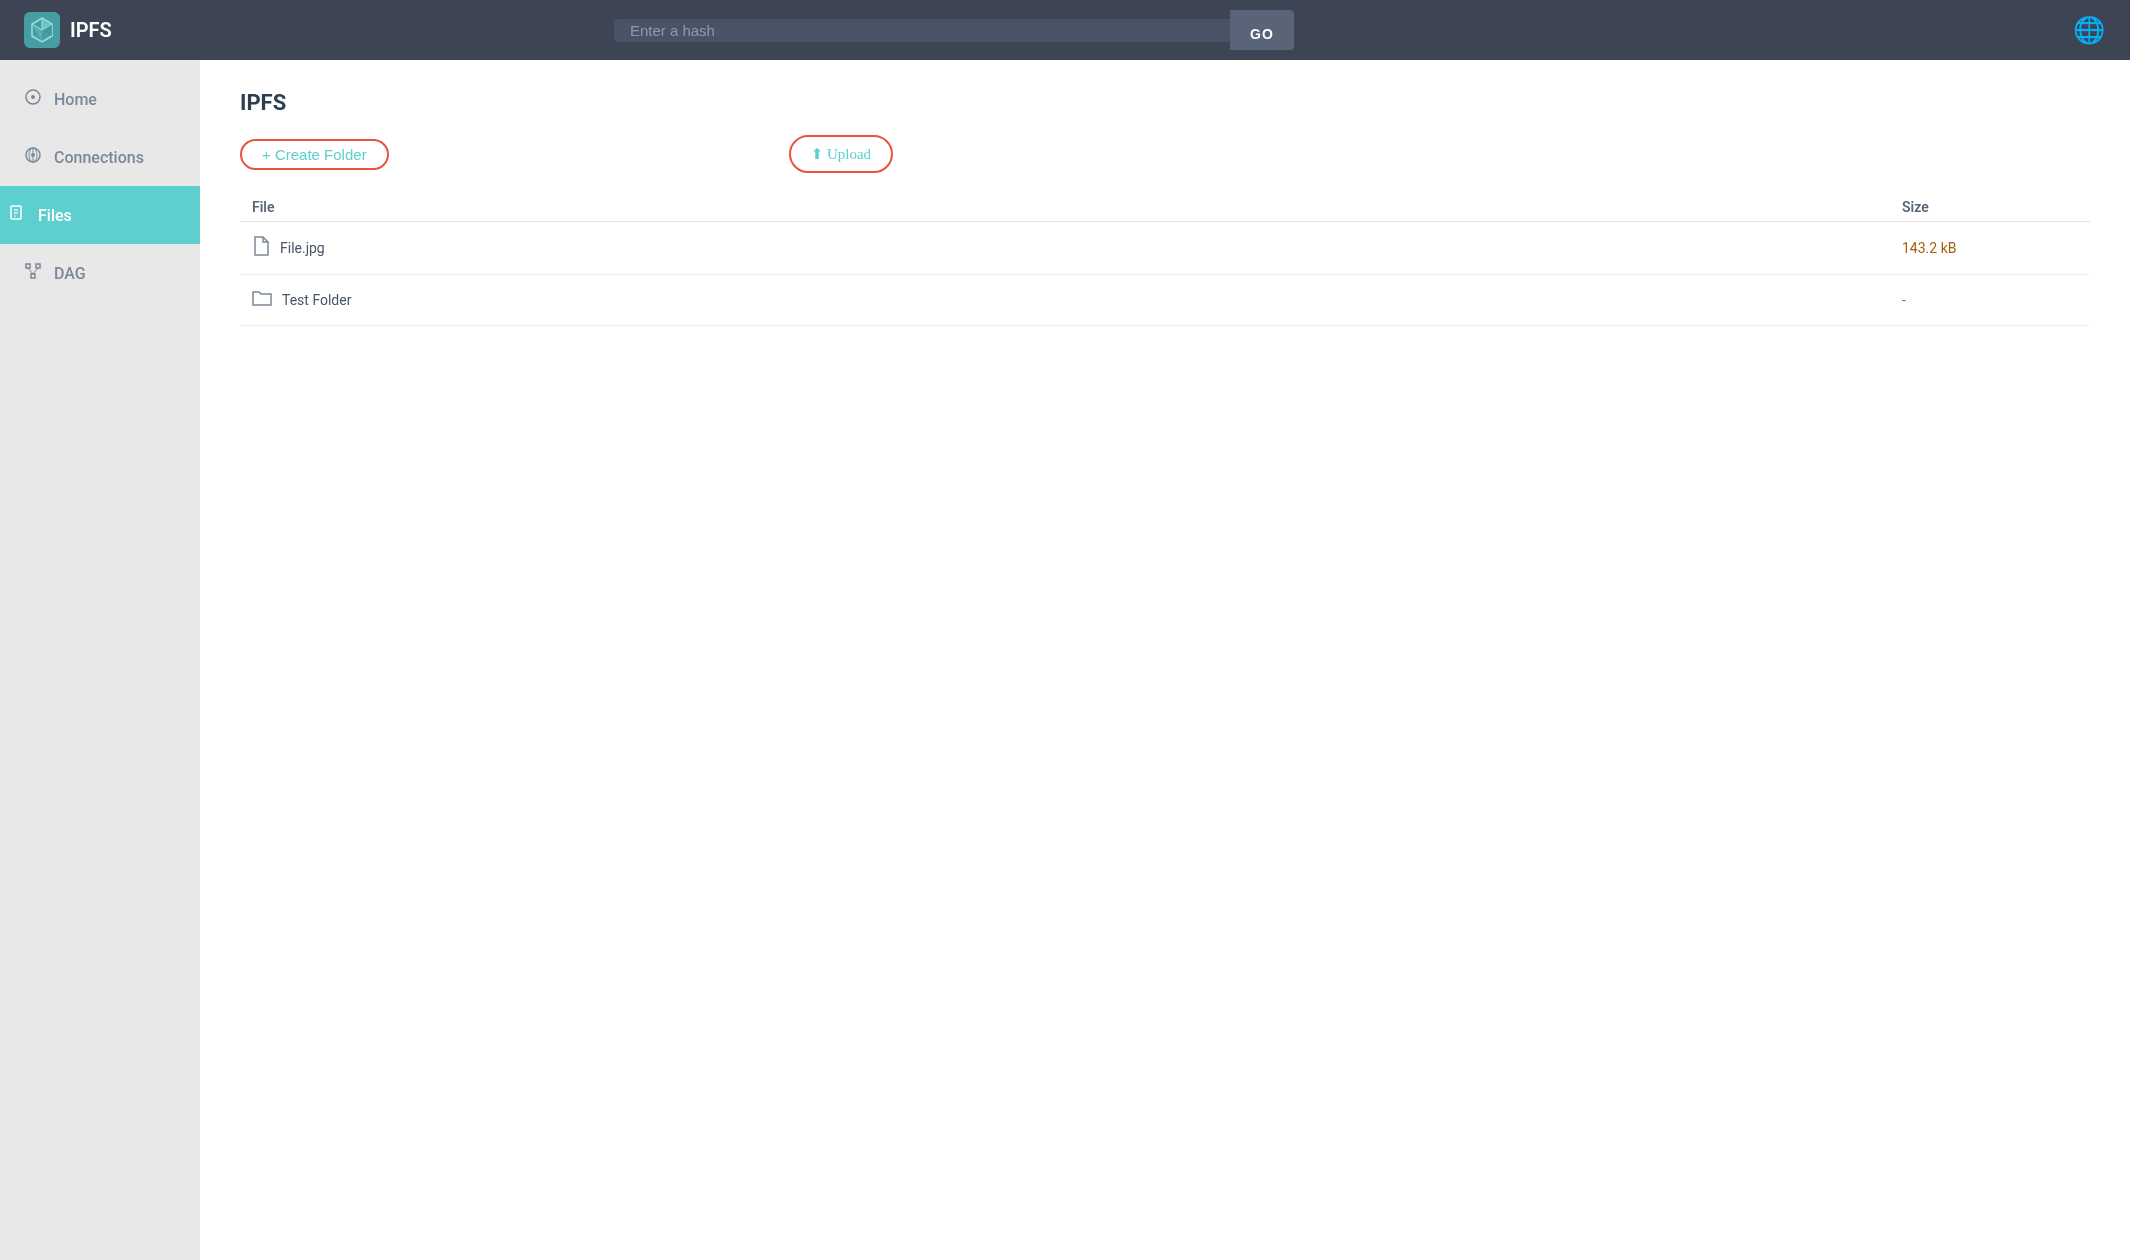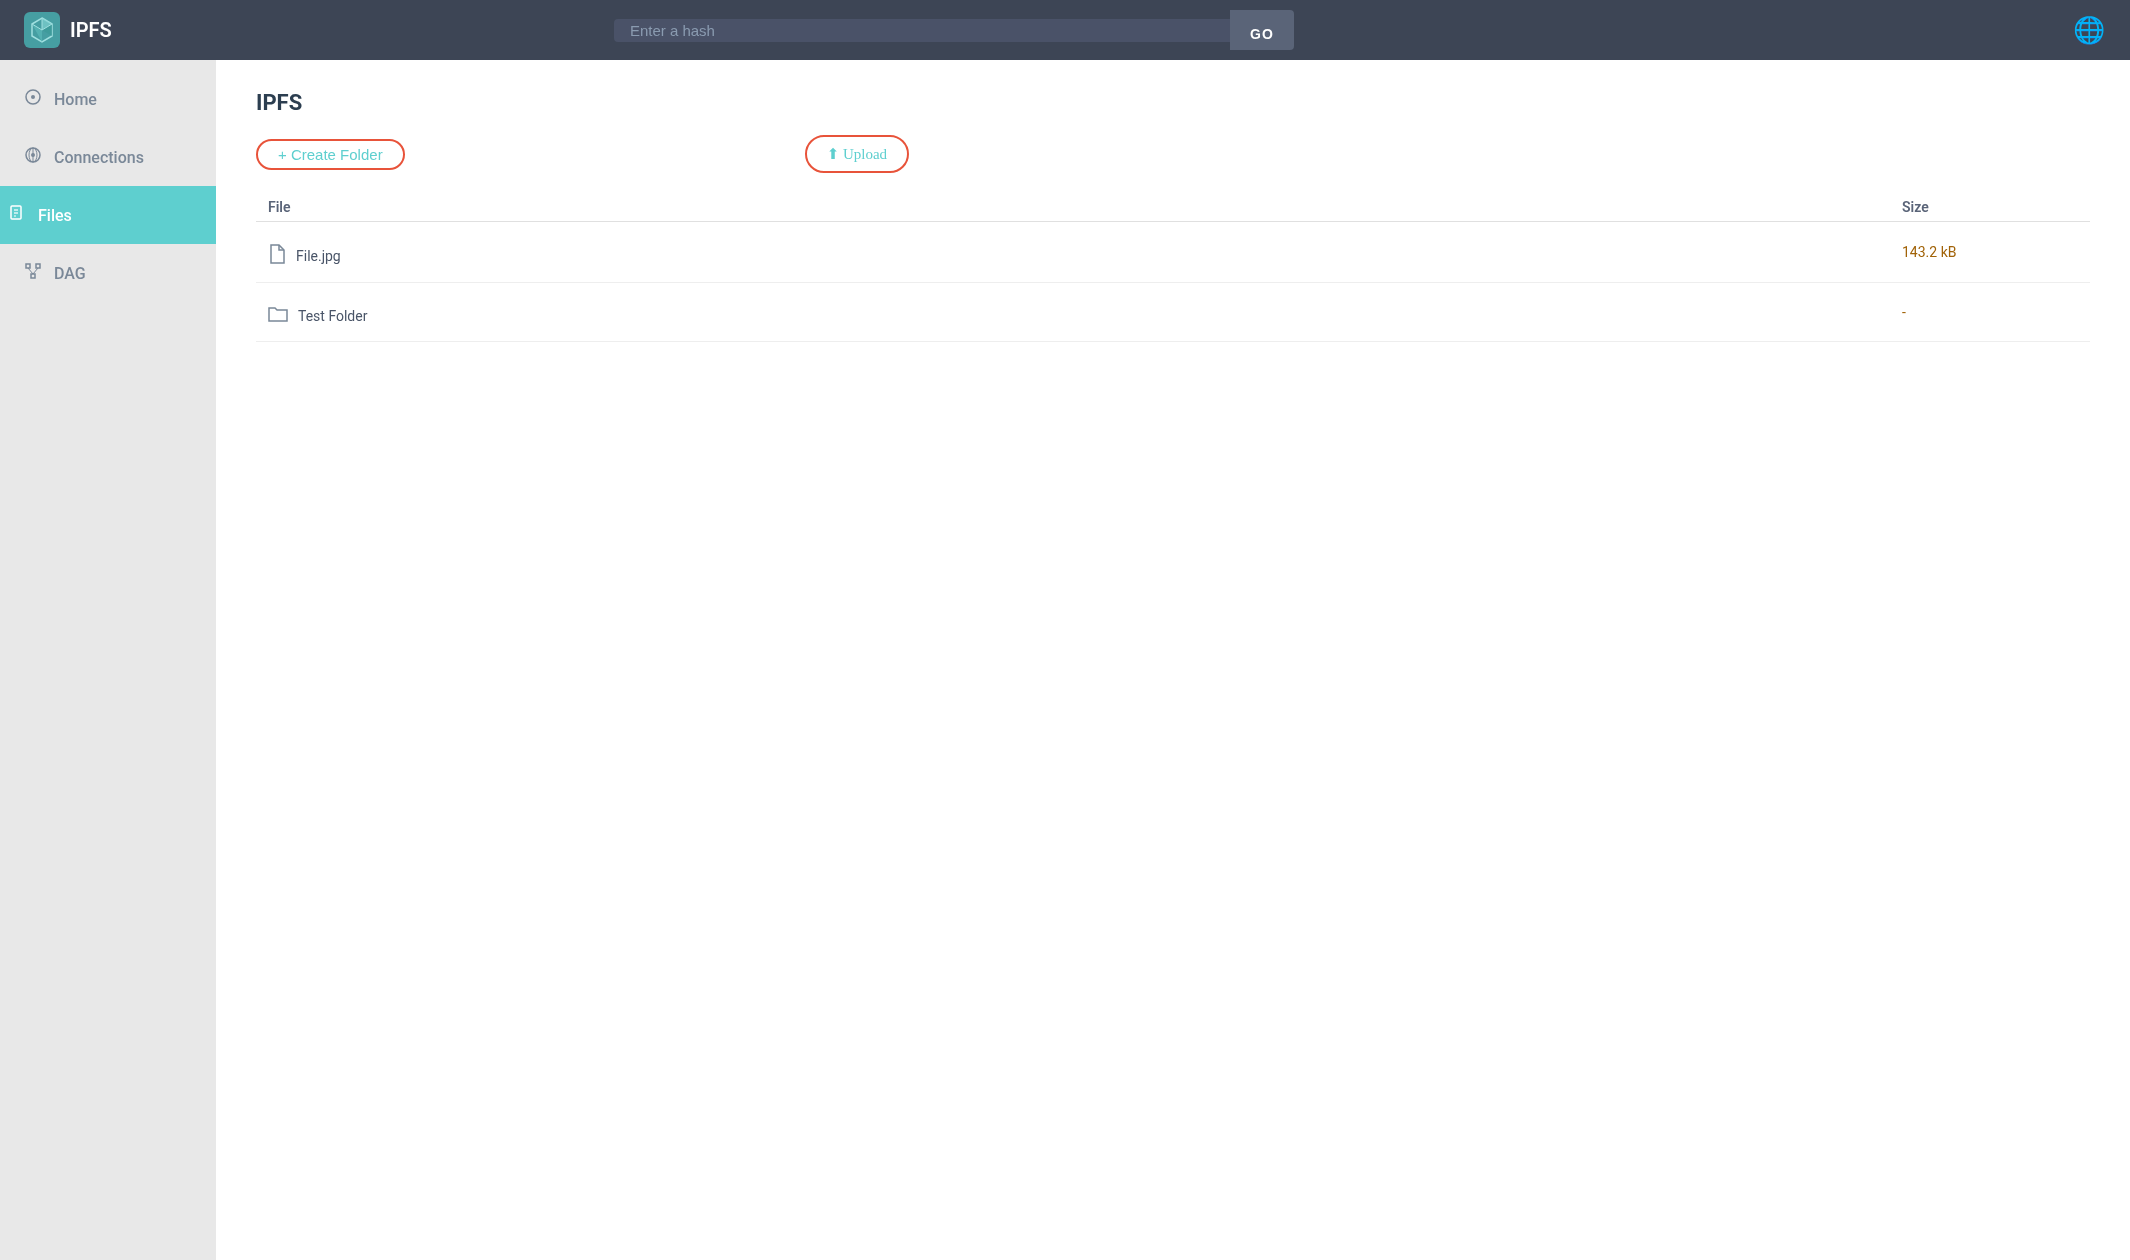--- a/index.html
+++ b/index.html
@@ -79,21 +79,21 @@
 
     
     .main-layout {
       display: flex;
       flex: 1;
       overflow: hidden;
     }
 
     
     .sidebar {
-      width: 216px;
+      width: 200px;
       background: #e8e8e8;
       flex-shrink: 0;
       padding-top: 10px;
     }
     .sidebar-item {
       display: flex;
       align-items: center;
       gap: 12px;
       padding: 18px 24px;
       cursor: pointer;
@@ -182,21 +182,20 @@
       font-size: 14px;
       border-bottom: 1px solid #eeeeee;
     }
     .file-table td.size-col {
       color: #a16207;
     }
     .file-row {
       display: flex;
       align-items: center;
       gap: 10px;
-      margin-top: 8px;
     }
     .file-icon {
       color: #7a8898;
       font-size: 18px;
     }
     .folder-icon {
       color: #7a8898;
       font-size: 18px;
     }
   </style>

